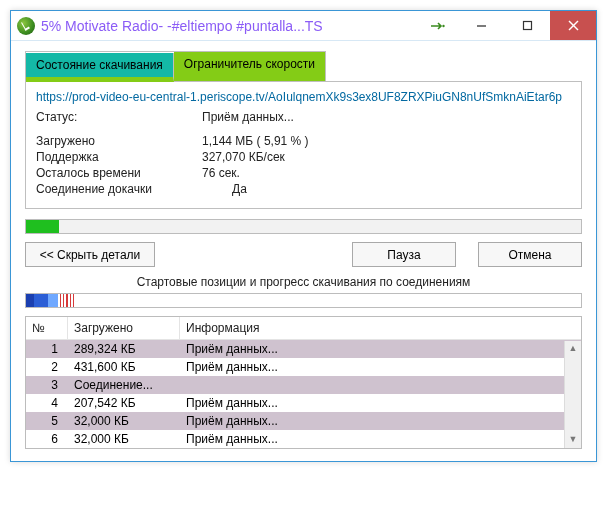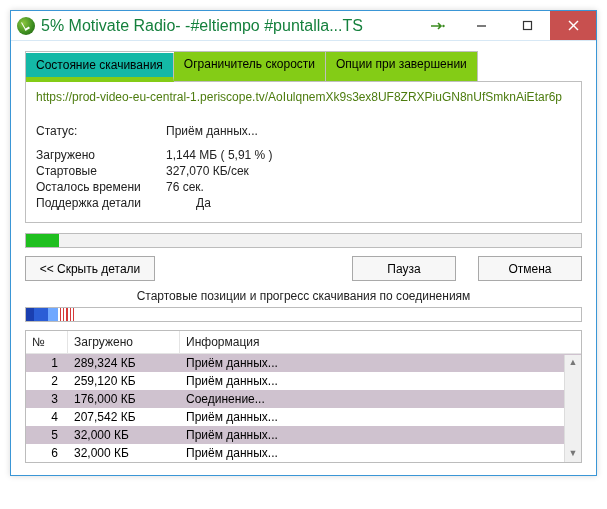--- a/index.html
+++ b/index.html
@@ -37,22 +37,22 @@
     content: "";
     position: absolute;
     left: 6px; top: 4px;
     width: 4px; height: 7px;
     border-bottom: 2px solid #fff;
     border-left: 1px solid #fff;
     transform: rotate(-30deg);
   }
   .title-text {
     flex: 1;
-    color: #15803d;
-    font-size: 16px;
+    color: #8b5cf6;
+    font-size: 14px;
     white-space: nowrap;
     overflow: hidden;
     text-overflow: ellipsis;
   }
   .win-controls { display: flex; height: 100%; }
   .winbtn {
     width: 46px;
     display: flex;
     align-items: center;
     justify-content: center;
@@ -80,26 +80,26 @@
   }
   .tab:last-child { border-right: none; }
   .tab.active { background: #14b8a6; border-bottom: 5px solid #84cc16; position: relative; top: 1px; }
   .panel {
     border: 1px solid #bfbfbf;
     padding: 8px 10px 10px 10px;
     font-size: 12px;
   }
   .url {
     font-size: 12px;
-    color: #4d7c0f;
+    color: #0369a1;
     white-space: nowrap;
     overflow: hidden;
-    margin-bottom: 20px;
-  }
-  .kv { display: flex; margin: 2px 0; }
+    margin-bottom: 6px;
+  }
+  .kv { display: flex; margin: 2px 0; gap: 36px; }
   .kv .k { width: 130px; color: #222; }
   .kv .v { color: #222; }
   .status-link { color: #1a4fc5; }
   .progress-outer {
     margin: 10px 0 8px 0;
     height: 15px;
     border: 1px solid #bcbcbc;
     background: #f2f2f2;
     position: relative;
   }
@@ -209,44 +209,43 @@
           </svg>
       </div>
     </div>
   </div>
 
   <div class="body-area">
 
     <div class="tabs">
       <div class="tab active">Состояние скачивания</div>
       <div class="tab">Ограничитель скорости</div>
-      <div class="tab">Опции при завершении</div>
     </div>
 
     <div class="panel">
       <div class="url">https://prod-video-eu-central-1.periscope.tv/AoIulqnemXk9s3ех8UF8ZRXPiuGN8nUfSmknAiEtar6p</div>
       <div class="kv">
         <div class="k">Статус:</div>
         <div class="v status-link">Приём данных...</div>
       </div>
       <div style="height:6px"></div>
       <div class="kv">
           <div class="k">Загружено</div>
           <div class="v">1,144 МБ  ( 5,91 % )</div>
         </div>
       <div class="kv">
-          <div class="k">Стартовые</div>
+          <div class="k">Поддержка</div>
           <div class="v">327,070 КБ/сек</div>
         </div>
       <div class="kv">
           <div class="k">Осталось времени</div>
           <div class="v">76 сек.</div>
         </div>
       <div class="kv">
-          <div class="k" style="width:160px">Поддержка детали</div>
+          <div class="k" style="width:160px">Соединение докачки</div>
           <div class="v">Да</div>
         </div>
     </div>
 
     <div class="progress-outer">
       <div class="progress-inner" id="prog-inner" style="width: 5.91%;"></div>
     </div>
 
     <div class="btnrow">
       <div class="pushbtn" style="min-width:130px">&lt;&lt; Скрыть детали</div>
@@ -282,26 +281,25 @@
         <div>Информация</div>
       </div>
       <div class="grid-body" id="grid-body">
           <div class="grid-row">
             <div class="col-n">1</div>
             <div class="col-d">289,324 КБ</div>
             <div class="col-i">Приём данных...</div>
           </div>
           <div class="grid-row">
             <div class="col-n">2</div>
-            <div class="col-d">259,120 КБ</div>
+            <div class="col-d">431,600 КБ</div>
             <div class="col-i">Приём данных...</div>
           </div>
           <div class="grid-row">
             <div class="col-n">3</div>
-            <div class="col-d">176,000 КБ</div>
             <div class="col-i">Соединение...</div>
           </div>
           <div class="grid-row">
             <div class="col-n">4</div>
             <div class="col-d">207,542 КБ</div>
             <div class="col-i">Приём данных...</div>
           </div>
           <div class="grid-row">
             <div class="col-n">5</div>
             <div class="col-d">32,000 КБ</div>

